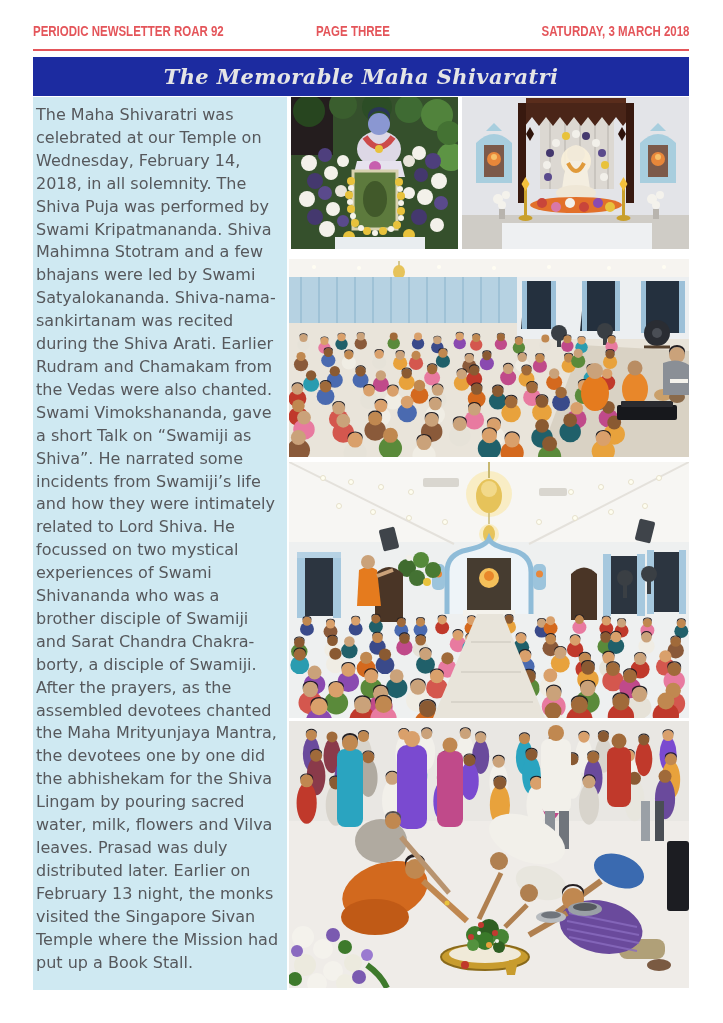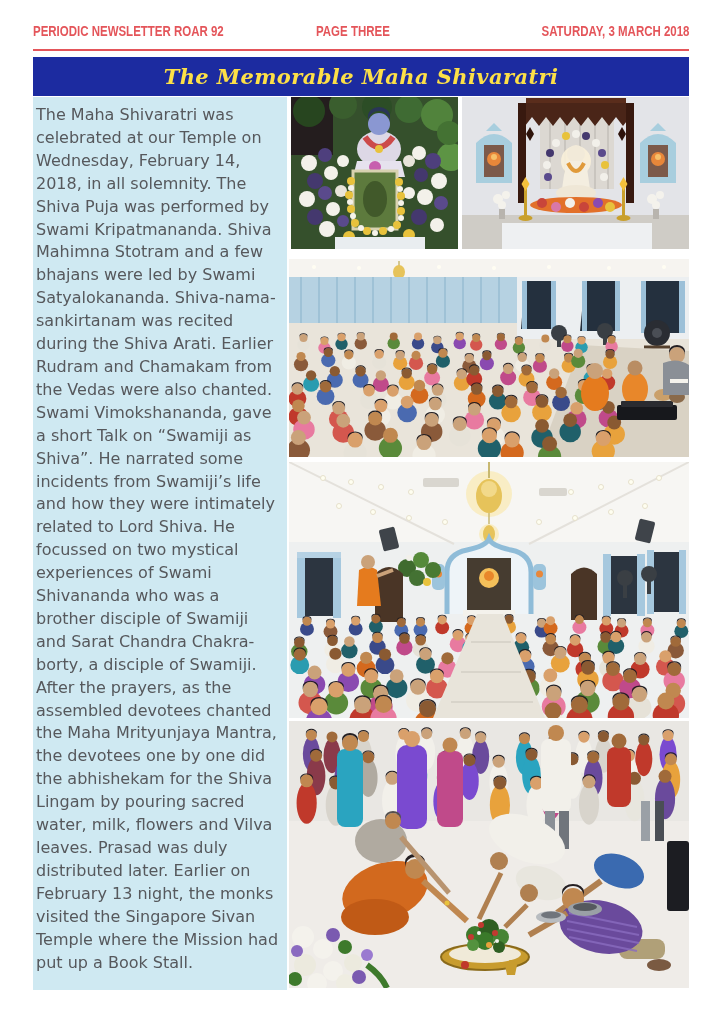--- a/index.html
+++ b/index.html
@@ -11,21 +11,21 @@
   .masthead{top:23px;}
   .pagefoot{top:996px;}
   .strip span{position:absolute;white-space:nowrap;display:inline-block;}
   .s-left{left:0;transform-origin:0 50%;transform:scaleX(.82);}
   .s-center{left:50%;transform-origin:0 50%;transform:translateX(-50%) scaleX(.82);}
   .s-right{right:0;transform-origin:100% 50%;transform:scaleX(.82);}
   .rule{position:absolute;left:33px;top:49px;width:656px;height:2px;background:#e4555a;}
   
   .banner{position:absolute;left:33px;top:57px;width:656px;height:39px;background:#1c2ba0;
           display:flex;align-items:center;justify-content:center;}
-  .banner h1{margin:0;color:#fde047;font-family:"DejaVu Serif",serif;font-style:italic;
+  .banner h1{margin:0;color:#e5e5e5;font-family:"DejaVu Serif",serif;font-style:italic;
              font-weight:bold;font-size:21px;letter-spacing:.4px;}
   
   .text-col{position:absolute;left:33px;top:97px;width:254px;height:893px;background:#cfe9f2;
             box-sizing:border-box;padding:7px 6px 0 3px;overflow:hidden;}
   .text-col p{margin:0;color:#56585c;font-size:16px;line-height:22.9px;}
   
   figure{position:absolute;margin:0;padding:0;overflow:hidden;background:#ddd;}
   figure svg{display:block;width:100%;height:100%;}
   .p1{left:291px;top:97px;width:167px;height:152px;}
   .p2{left:462px;top:97px;width:227px;height:152px;}

